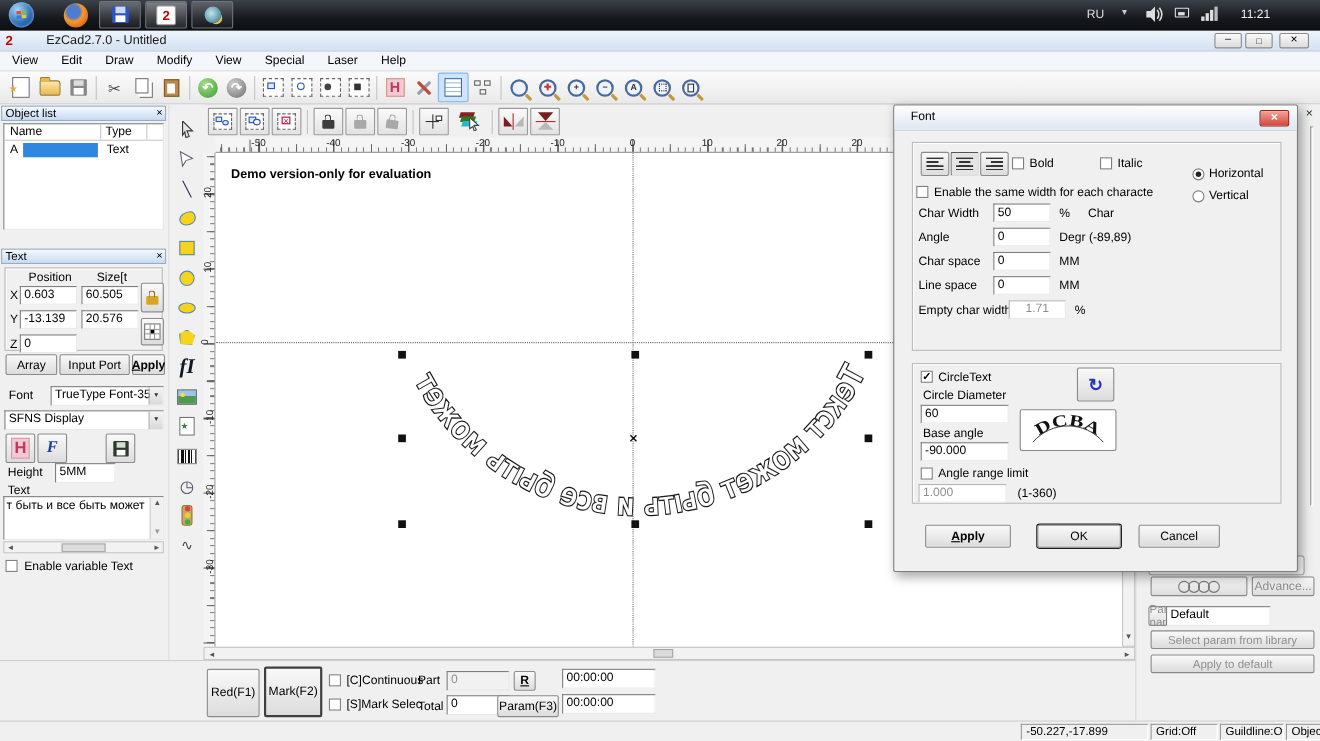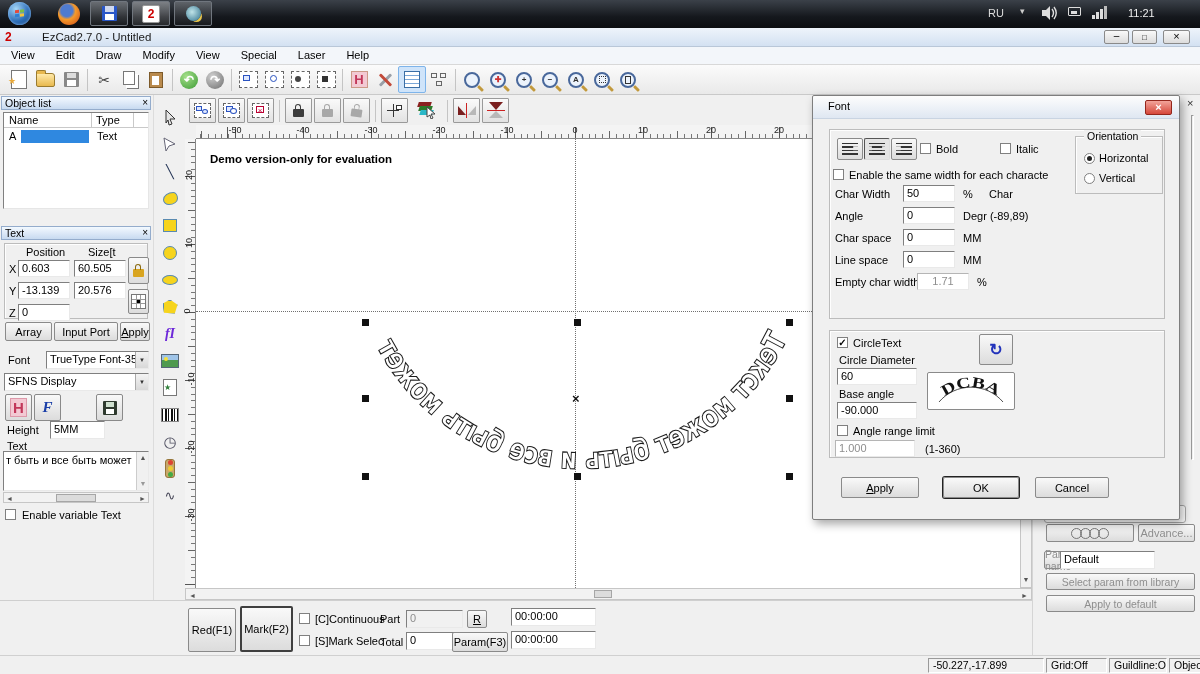--- a/index.html
+++ b/index.html
@@ -3,21 +3,21 @@
 <meta charset="utf-8">
 <style>
   html,body{margin:0;padding:0;background:#444;}
   #screen{position:relative;width:1200px;height:674px;background:#f0f0f0;overflow:hidden;
           font-family:"Liberation Sans",sans-serif;font-size:11px;color:#000;}
   .abs{position:absolute;box-sizing:border-box;}
   .lbl{position:absolute;white-space:nowrap;font-size:11px;box-sizing:border-box;text-align:center;}
   .btn{position:absolute;display:flex;align-items:center;justify-content:center;box-sizing:border-box;
        background:linear-gradient(#f9f9f9,#dcdcdc);border:1px solid #8a8a8a;border-radius:2px;font-size:11px;}
   .btn .u1::first-letter{text-decoration:underline;}
-  .u1{display:block;}
+  .u1{display:block;font-weight:bold;}
   .fld{position:absolute;background:#fff;border:1px solid;border-color:#7f7f7f #e9e9e9 #e9e9e9 #7f7f7f;
        box-sizing:border-box;font-size:11px;padding:1px 3px;overflow:hidden;white-space:nowrap;}
   .fld.dis{background:#f1f1f1;color:#8e8e8e;}
   .fld.gray{color:#8e8e8e;border-color:#b5b5b5 #e9e9e9 #e9e9e9 #b5b5b5;}
   .cb{position:absolute;width:11px;height:11px;background:#fff;border:1px solid #808080;box-sizing:border-box;
       font-size:10px;line-height:9px;text-align:center;font-weight:bold;}
   .radio{position:absolute;width:11px;height:11px;border-radius:50%;background:#fff;border:1px solid #808080;box-sizing:border-box;}
   .radio.on::after{content:"";position:absolute;left:2px;top:2px;width:5px;height:5px;border-radius:50%;background:#222;}
   .gb{position:absolute;border:1px solid #bcbcbc;box-shadow:1px 1px 0 rgba(255,255,255,.9) inset;box-sizing:border-box;}
   .gleg{position:absolute;top:-7px;left:8px;background:#f0f0f0;padding:0 3px;font-size:10.5px;}
@@ -366,21 +366,21 @@
     <span class="tbtn" style="height:27px;">
       <span class="shape" style="width:14px;height:14px;background:#f6d41d;border:1px solid #5a8ab0;border-radius:50%;"></span>
       </span>
     <span class="tbtn" style="height:27px;">
       <span class="shape" style="width:16px;height:10px;background:#f6d41d;border:1px solid #5a8ab0;border-radius:50%;"></span>
       </span>
     <span class="tbtn" style="height:27px;">
       <span class="shape" style="width:15px;height:14px;background:#f6d41d;border:1px solid #5a8ab0;clip-path:polygon(50% 0,100% 38%,82% 100%,10% 95%,0 30%);"></span>
       </span>
     <span class="tbtn" style="height:27px;">
-      <span style="font-family:'Liberation Serif',serif;font-size:14px;font-weight:bold;color:#6d28d9;font-style:italic;">fI</span>
+      <span style="font-family:'Liberation Serif',serif;font-size:19px;font-weight:bold;color:#0f172a;font-style:italic;">fI</span>
       </span>
     <span class="tbtn" style="height:27px;">
       <span style="width:16px;height:12px;border:1px solid #567;background:linear-gradient(#9fc4e8 40%,#4f9a4f 40%);position:relative;">
         <span class="abs" style="left:2px;top:2px;width:4px;height:4px;border-radius:50%;background:#f6e13a;"></span>
         </span>
       </span>
     <span class="tbtn" style="height:27px;">
       <span class="tb-page" style="width:12px;height:15px;">
         <span class="abs" style="left:0;top:3px;color:#2f7f3a;font-size:8px;">★</span>
         </span>
@@ -610,23 +610,20 @@
       </span>
     <span class="btn" style="left:78px;top:42px;width:26px;height:22px;">
       <span style="width:16px;height:12px;background:repeating-linear-gradient(#333 0 1.5px,transparent 1.5px 3.5px);clip-path:polygon(0 0,100% 0,100% 100%,0 100%,0 60%,30% 60%,30% 28%,0 28%);"></span>
       </span>
 
     <span class="cb" style="left:107px;top:47px;"></span>
     <span class="lbl" style="left:123px;top:47px;">Bold</span>
     <span class="cb" style="left:187px;top:47px;"></span>
     <span class="lbl" style="left:203px;top:47px;">Italic</span>
 
-    <div class="gb" style="left:262px;top:40px;width:88px;height:58px;">
-      <span class="gleg">Orientation</span>
-      </div>
     <span class="radio on" style="left:271px;top:57px;"></span>
     <span class="lbl" style="left:286px;top:56px;">Horizontal</span>
     <span class="radio" style="left:271px;top:77px;"></span>
     <span class="lbl" style="left:286px;top:76px;">Vertical</span>
 
     <span class="cb" style="left:20px;top:73px;"></span>
     <span class="lbl" style="left:36px;top:73px;">Enable the same width for each characte</span>
 
     <span class="lbl" style="left:22px;top:92px;">Char Width</span>
     <span class="fld" style="left:90px;top:89px;width:52px;height:17px;">50</span>

